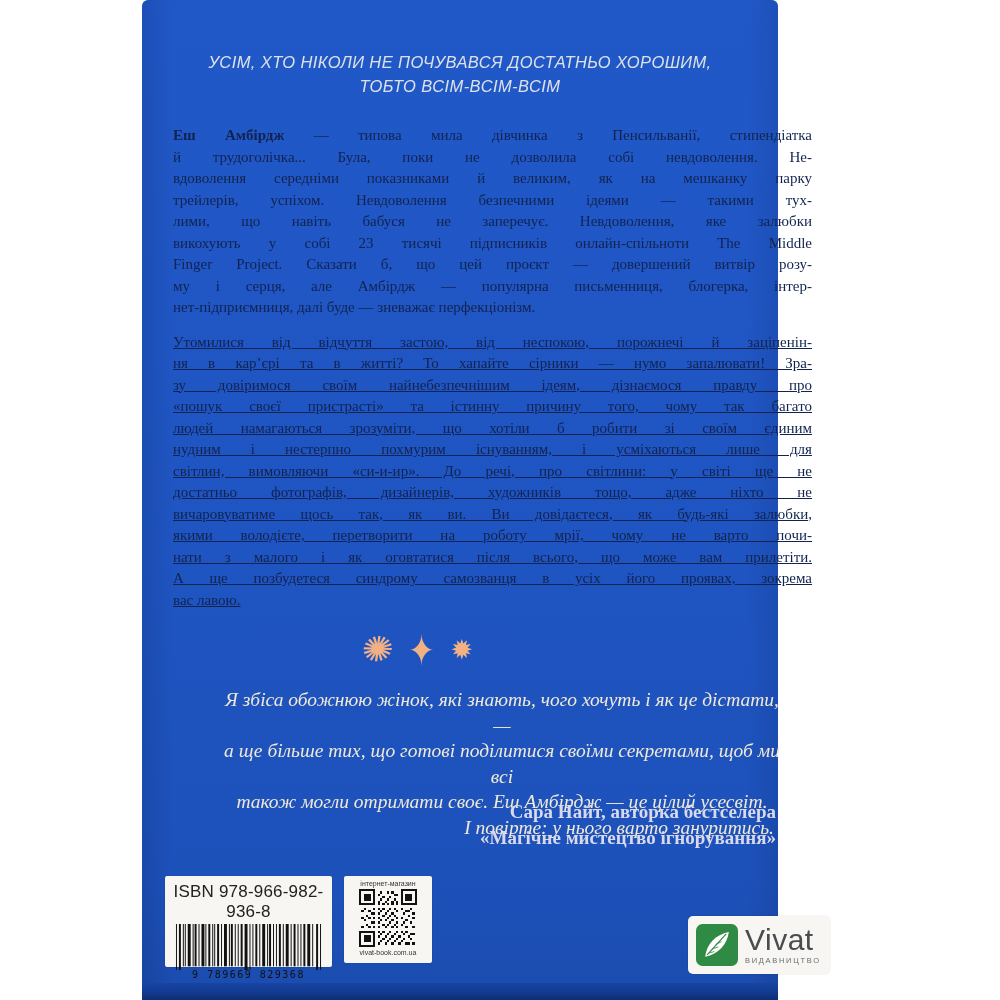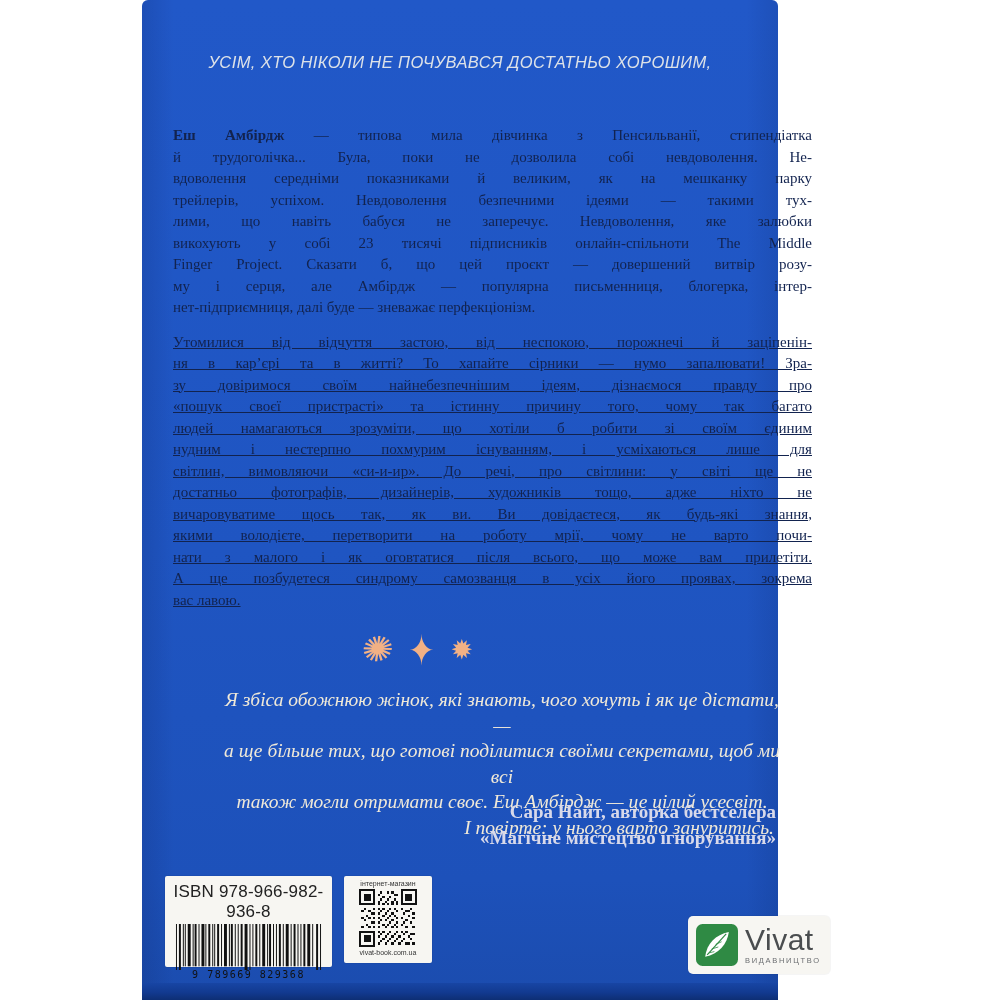--- a/index.html
+++ b/index.html
@@ -73,20 +73,21 @@
   .vivat-sub{font-family:"Liberation Sans", sans-serif;font-size:7.5px;letter-spacing:1.7px;color:#6a6d70;margin-top:1px;}
 </style>
 </head>
 <body>
 
 <div class="stage">
   <div class="cover">
 
     <div class="dedication">
       <div>УСІМ, ХТО НІКОЛИ НЕ ПОЧУВАВСЯ ДОСТАТНЬО ХОРОШИМ,</div>
+      <div>ТОБТО ВСІМ-ВСІМ-ВСІМ</div>
     </div>
 
     <div class="annotation">
       <div class="para">
         <div class="bline jline"><span class="lead">Еш Амбірдж</span><span> — типова мила дівчинка з Пенсильванії, стипендіатка</span></div>
         <div>
             <div class="bline jline">й трудоголічка... Була, поки не дозволила собі невдоволення. Не-</div>
             <div class="bline jline">вдоволення середніми показниками й великим, як на мешканку парку</div>
             <div class="bline jline">трейлерів, успіхом. Невдоволення безпечними ідеями — такими тух-</div>
             <div class="bline jline">лими, що навіть бабуся не заперечує. Невдоволення, яке залюбки</div>
@@ -99,21 +100,21 @@
       <div class="para para2">
         <div>
             <div class="bline jline">Утомилися від відчуття застою, від неспокою, порожнечі й заціпенін-</div>
             <div class="bline jline">ня в кар’єрі та в житті? То хапайте сірники — нумо запалювати! Зра-</div>
             <div class="bline jline">зу довіримося своїм найнебезпечнішим ідеям, дізнаємося правду про</div>
             <div class="bline jline">«пошук своєї пристрасті» та істинну причину того, чому так багато</div>
             <div class="bline jline">людей намагаються зрозуміти, що хотіли б робити зі своїм єдиним</div>
             <div class="bline jline">нудним і нестерпно похмурим існуванням, і усміхаються лише для</div>
             <div class="bline jline">світлин, вимовляючи «си-и-ир». До речі, про світлини: у світі ще не</div>
             <div class="bline jline">достатньо фотографів, дизайнерів, художників тощо, адже ніхто не</div>
-            <div class="bline jline">вичаровуватиме щось так, як ви. Ви довідаєтеся, як будь-які знання,</div>
+            <div class="bline jline">вичаровуватиме щось так, як ви. Ви довідаєтеся, як будь-які залюбки,</div>
             <div class="bline jline">якими володієте, перетворити на роботу мрії, чому не варто почи-</div>
             <div class="bline jline">нати з малого і як оговтатися після всього, що може вам прилетіти.</div>
             <div class="bline jline">А ще позбудетеся синдрому самозванця в усіх його проявах, зокрема</div>
             <div class="bline">вас лавою.</div>
           </div>
       </div>
     </div>
 
     <div class="stars">
       <span class="st st1">✺</span>

